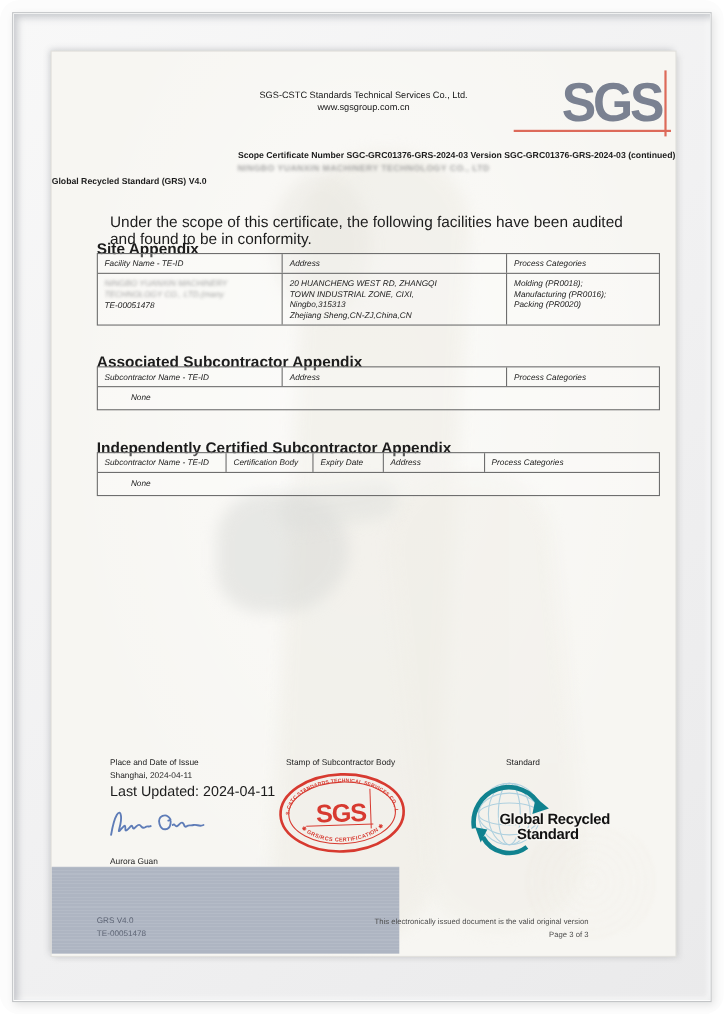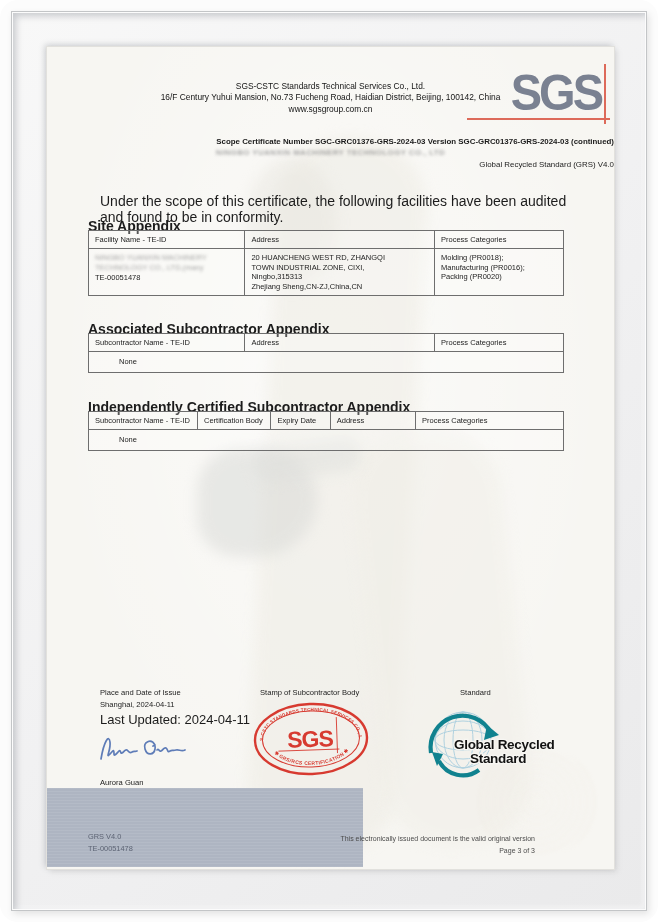--- a/index.html
+++ b/index.html
@@ -43,26 +43,26 @@
   .sgs-logo {
     position:absolute; top:21px; right:13px; font-size:47px; line-height:47px;
     font-weight:800; letter-spacing:-3px; color:#7a8191;
     transform:scaleY(1.06); transform-origin:top right;
   }
   .redline-h { position:absolute; top:71px; left:420px; width:143px; height:1.5px; background:#dd6a5a; }
   .redline-v { position:absolute; top:17px; left:557px; width:1.5px; height:60px; background:#dd6a5a; }
 
   .scope-line    { position:absolute; left:0; top:90px;  width:100%; text-align:right; font-size:7.9px; font-weight:700; color:#1a1a1a; }
   .redacted-line { position:absolute; left:0; top:101px; width:100%; text-align:center; font-size:7.9px; font-weight:700; color:#8d8d8d; filter:blur(1.6px); opacity:.75; letter-spacing:.4px; }
-  .standard-line { position:absolute; left:0; top:113px; width:100%; text-align:right; font-size:7.9px; font-weight:400; }
+  .standard-line { position:absolute; left:0; top:113px; width:100%; text-align:left; font-size:7.9px; font-weight:700; }
   .intro-line    { position:absolute; left:41px; top:146px; width:486px; font-size:14px;margin-left:12px; }
 
   
   .sec-title { position:absolute; left:41px; font-size:14px; font-weight:700; }
-  .tbl { position:absolute; left:41px; width:476px; border:1px solid #6e6e6e; background:rgba(255,255,255,.25); }
+  .tbl { position:absolute; left:41px; width:512px; border:1px solid #6e6e6e; background:rgba(255,255,255,.25);font-style:italic; }
   .trow { display:grid; }
   .cols3 { grid-template-columns:33% 40% 27%; }
   .cols5 { grid-template-columns:23% 15.5% 12.5% 18% 31%; }
   .trow.head { border-bottom:1px solid #6e6e6e; }
   .cell { padding:4px 6px 3px 6px; font-size:7.5px; line-height:1.3; border-right:1px solid #6e6e6e; }
   .cell.last { border-right:none; }
   .cell.pre { white-space:pre-line; }
   .none-row .cell { border-right:none; padding:5px 6px;margin-left:24px; }
   .redacted-cell { color:#8f8f8f; filter:blur(1.5px); opacity:.8; white-space:pre-line; margin-bottom:1px; }
 
@@ -97,21 +97,20 @@
 
     <div class="wm wm-col"></div>
     <div class="wm wm-col2"></div>
     <div class="wm wm-head"></div>
     <div class="wm wm-grey"></div>
     <div class="wm wm-grey2"></div>
     <div class="wm-rosette wm"></div>
 
     <div class="head-block">
       <div>SGS-CSTC Standards Technical Services Co., Ltd.</div>
-      <div>16/F Century Yuhui Mansion, No.73 Fucheng Road, Haidian District, Beijing, 100142, China</div>
       <div>www.sgsgroup.com.cn</div>
     </div>
     <div class="sgs-logo">SGS</div>
     <div class="redline-h"></div>
     <div class="redline-v"></div>
 
     <div class="scope-line">Scope Certificate Number SGC-GRC01376-GRS-2024-03 Version SGC-GRC01376-GRS-2024-03 (continued)</div>
     <div class="redacted-line">NINGBO YUANXIN MACHINERY TECHNOLOGY CO., LTD</div>
     <div class="standard-line">Global Recycled Standard (GRS) V4.0</div>
     <div class="intro-line">Under the scope of this certificate, the following facilities have been audited and found to be in conformity.</div>

